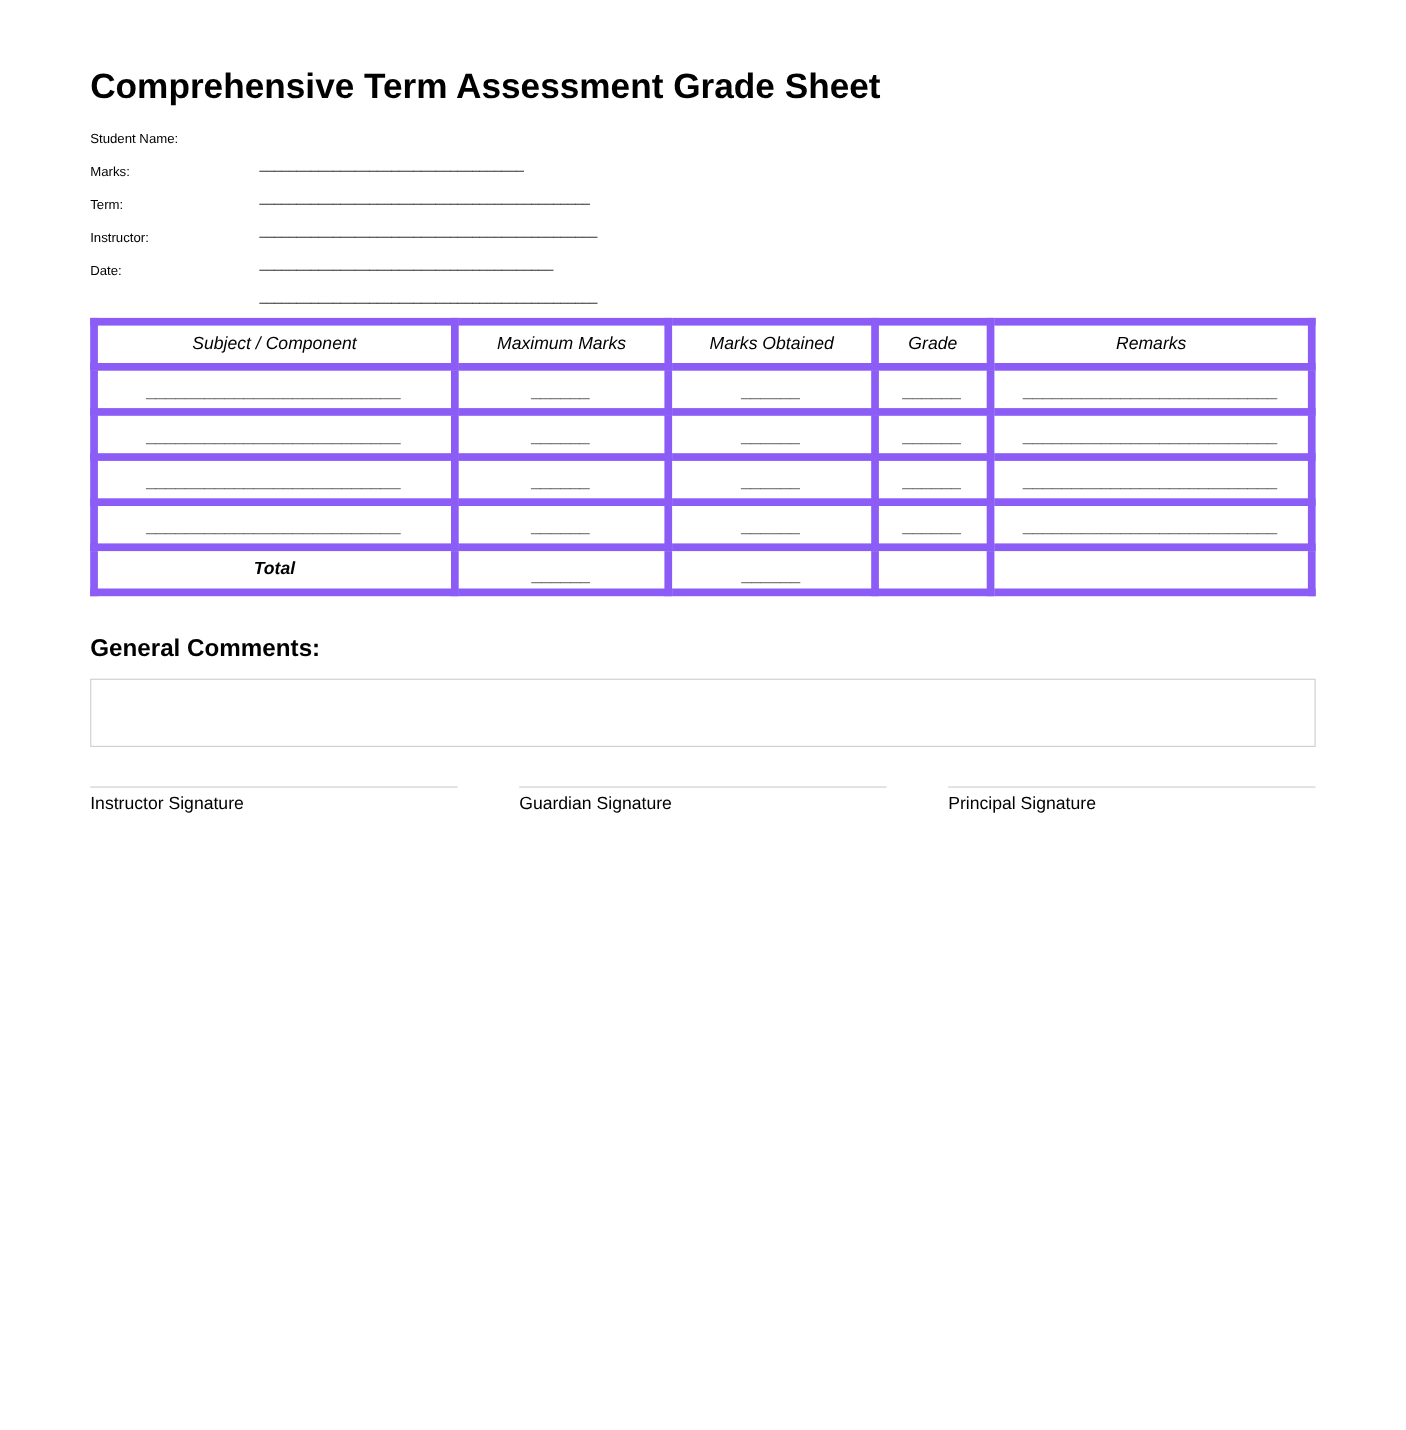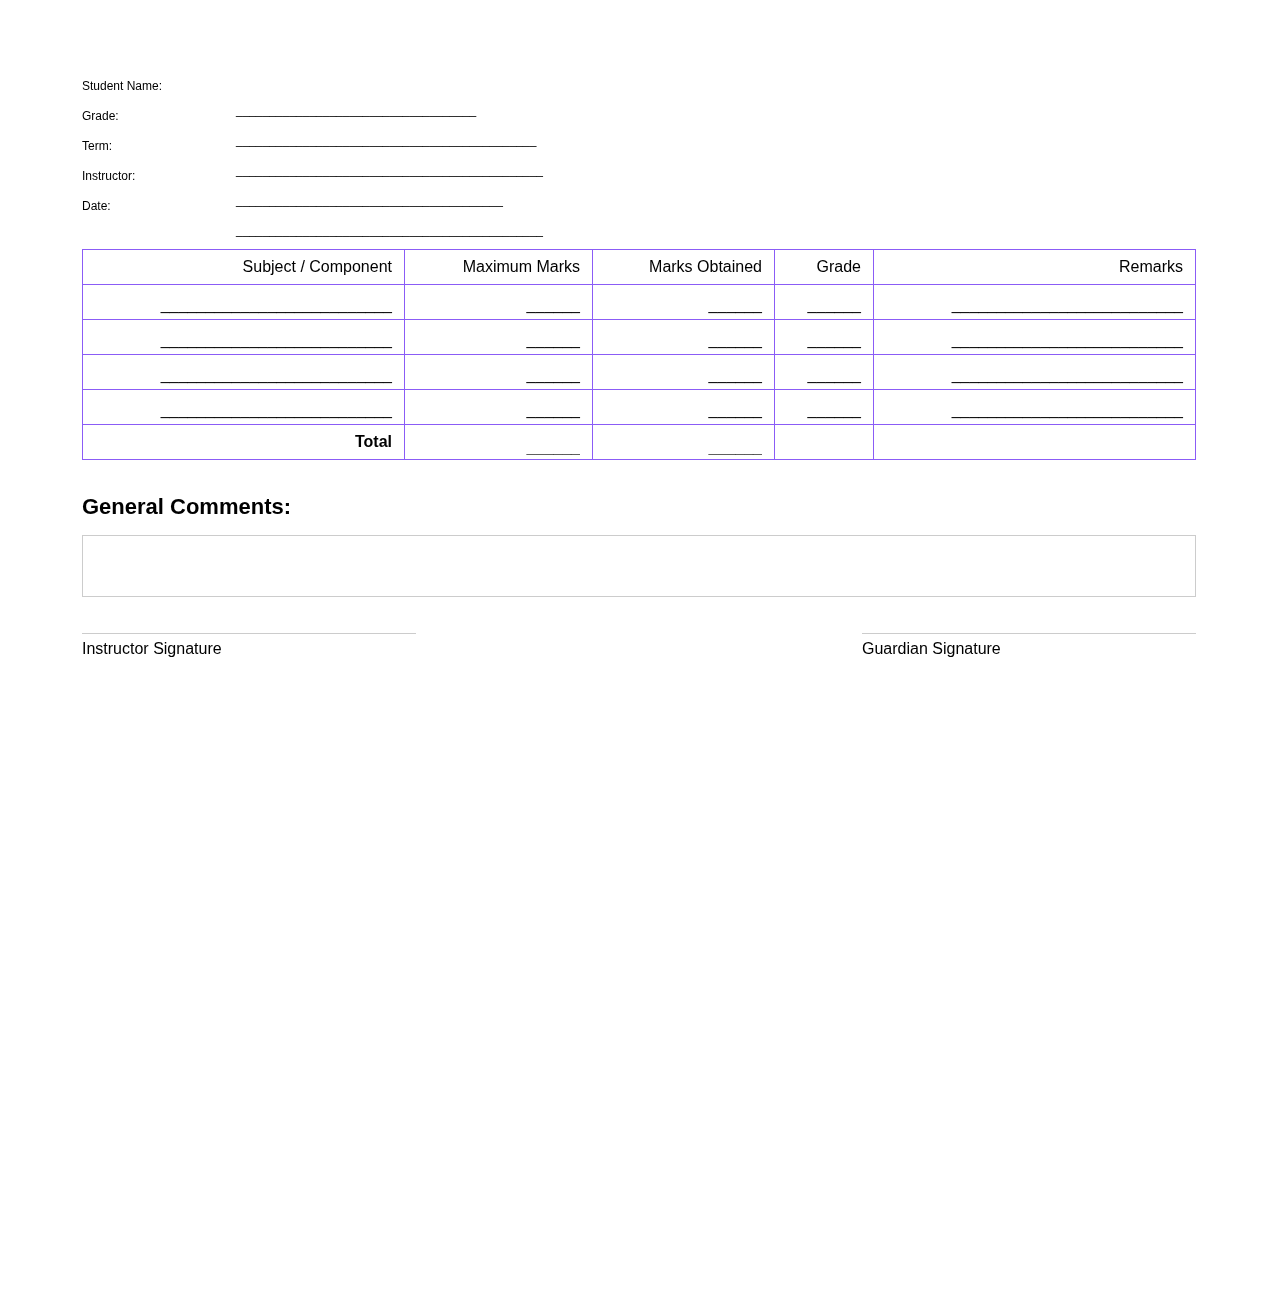--- a/index.html
+++ b/index.html
@@ -4,46 +4,47 @@
 <style>
   html, body { margin: 0; padding: 0; background: #ffffff; }
   body { width: 1278px; height: 1300px; position: relative; font-family: "Liberation Sans", sans-serif; color: #000; }
   .page { position: absolute; left: 82px; top: 58px; width: 1114px; }
   h1 { margin: 0; font-size: 32px; font-weight: bold; line-height: 40px; letter-spacing: 0; }
   .fields { margin-top: 13px; }
   .field-row { display: flex; height: 30px; align-items: center; font-size: 12px; }
   .field-label { width: 154px; }
   .field-line { white-space: pre; margin-top: 48px; }
   table.grades { margin-top: 28px; width: 1114px; border-collapse: collapse; font-size: 16px; }
-  table.grades th, table.grades td { border: 1px solid #8b5cf6; padding: 0 12px; height: 34px; text-align: right; }
+  table.grades th, table.grades td { border: 7px solid #8b5cf6; padding: 0 12px; height: 34px; text-align: center; font-style: italic; }
   table.grades th { font-weight: normal; }
   .col-subject { width: 297px; }
   .col-max { width: 163px; }
   .col-obt { width: 157px; }
   .col-grade { width: 74px; }
   .blank { white-space: pre; position: relative; top: 3px; }
   .total-label { font-weight: bold; }
   .total-blank { font-weight: bold; white-space: pre; position: relative; top: 6px; }
   h2 { margin: 36px 0 0 0; font-size: 22px; font-weight: bold; line-height: 22px; }
   .comments-box { margin-top: 17px; height: 60px; border: 1px solid #cccccc; }
   .signatures { margin-top: 36px; display: flex; justify-content: space-between; }
   .sig { width: 334px; border-top: 1px solid #cccccc; padding-top: 6px; font-size: 16px; }
 </style>
 </head>
 <body>
 
 <div class="page">
+  <h1>Comprehensive Term Assessment Grade Sheet</h1>
 
   <div class="fields">
     <div class="field-row">
       <span class="field-label">Student Name:</span>
       <span class="field-line">____________________________________</span>
     </div>
     <div class="field-row">
-      <span class="field-label">Grade:</span>
+      <span class="field-label">Marks:</span>
       <span class="field-line">_____________________________________________</span>
     </div>
     <div class="field-row">
       <span class="field-label">Term:</span>
       <span class="field-line">______________________________________________</span>
     </div>
     <div class="field-row">
       <span class="field-label">Instructor:</span>
       <span class="field-line">________________________________________</span>
     </div>
@@ -101,14 +102,15 @@
       </tr>
     </tbody>
   </table>
 
   <h2>General Comments:</h2>
   <div class="comments-box"></div>
 
   <div class="signatures">
     <div class="sig">Instructor Signature</div>
     <div class="sig">Guardian Signature</div>
+    <div class="sig">Principal Signature</div>
   </div>
 </div>
 
 </body></html>

